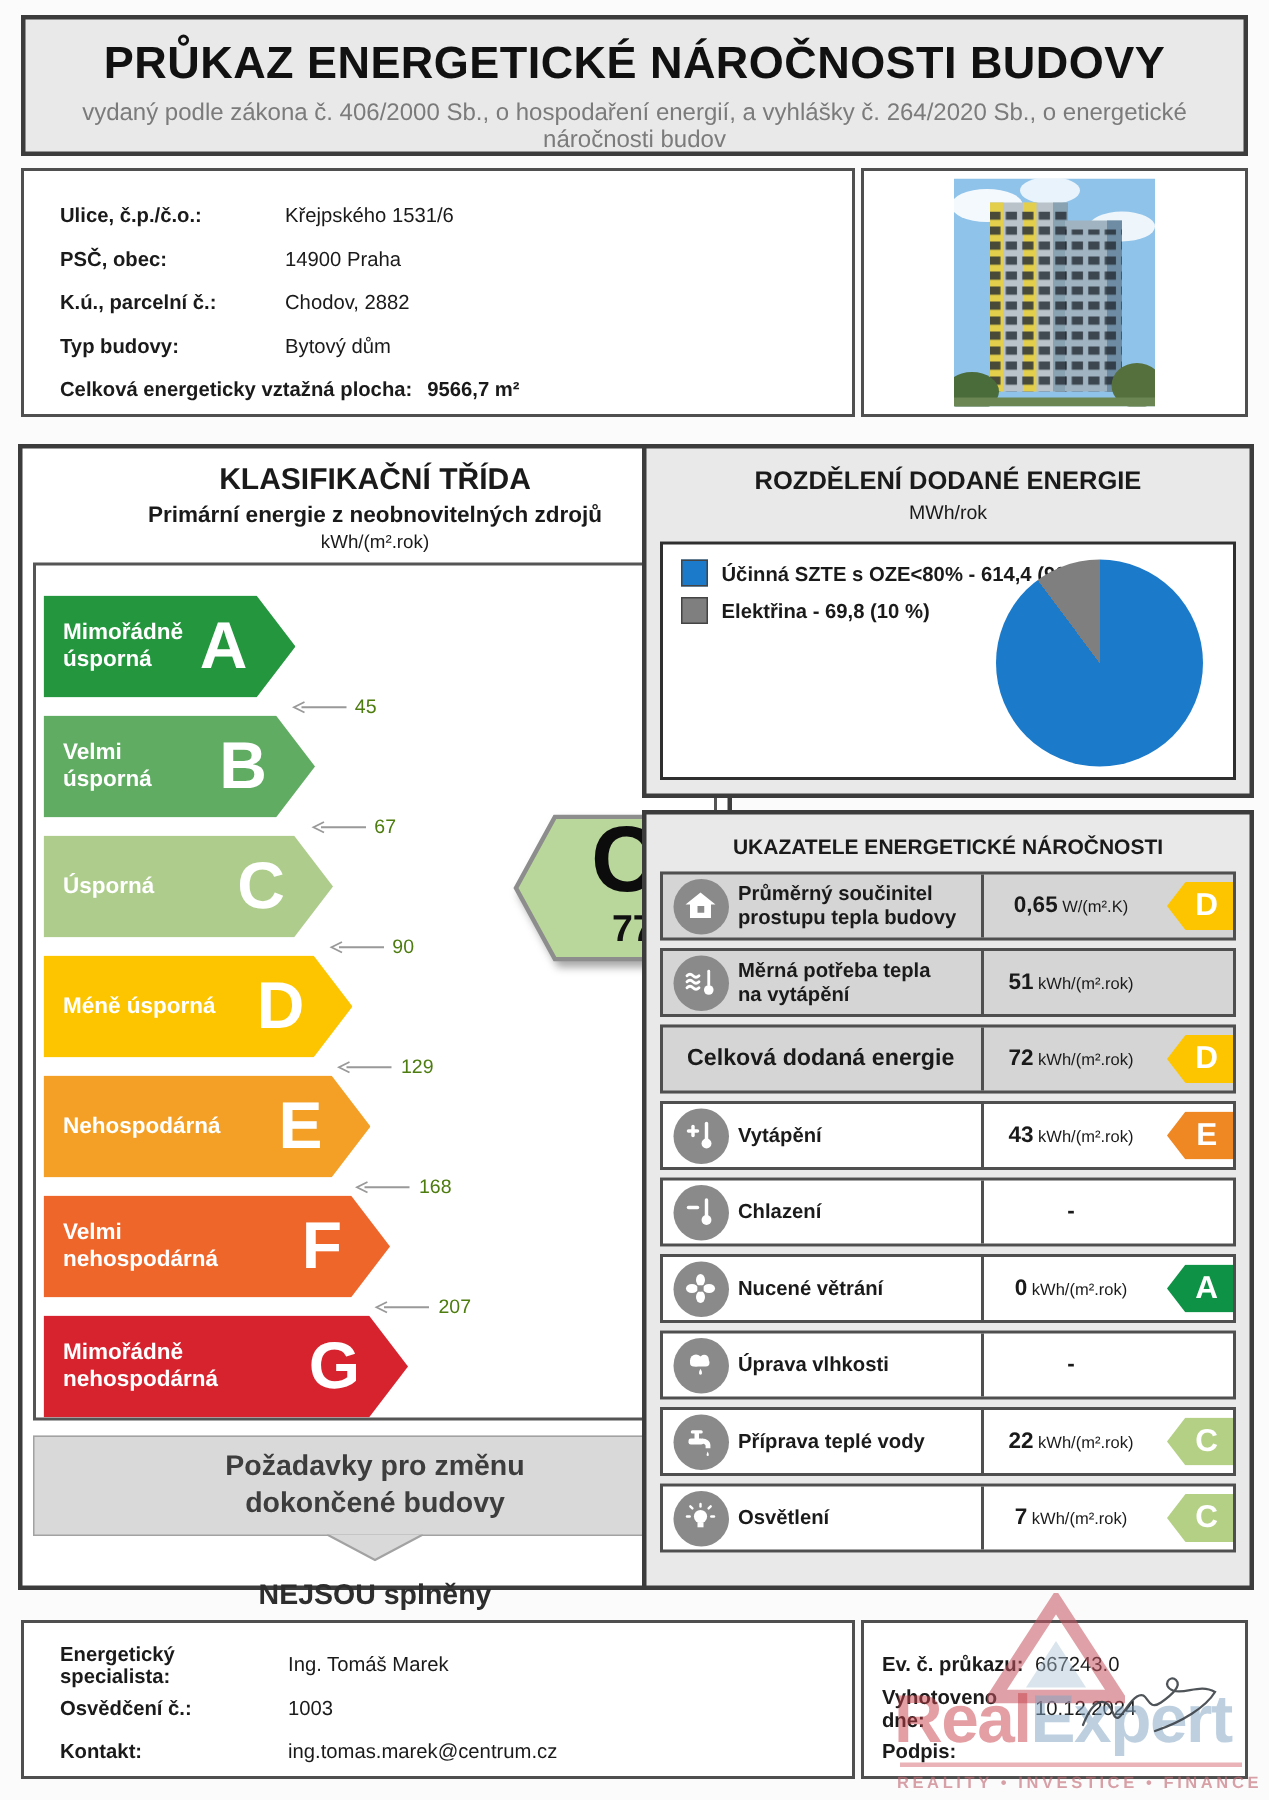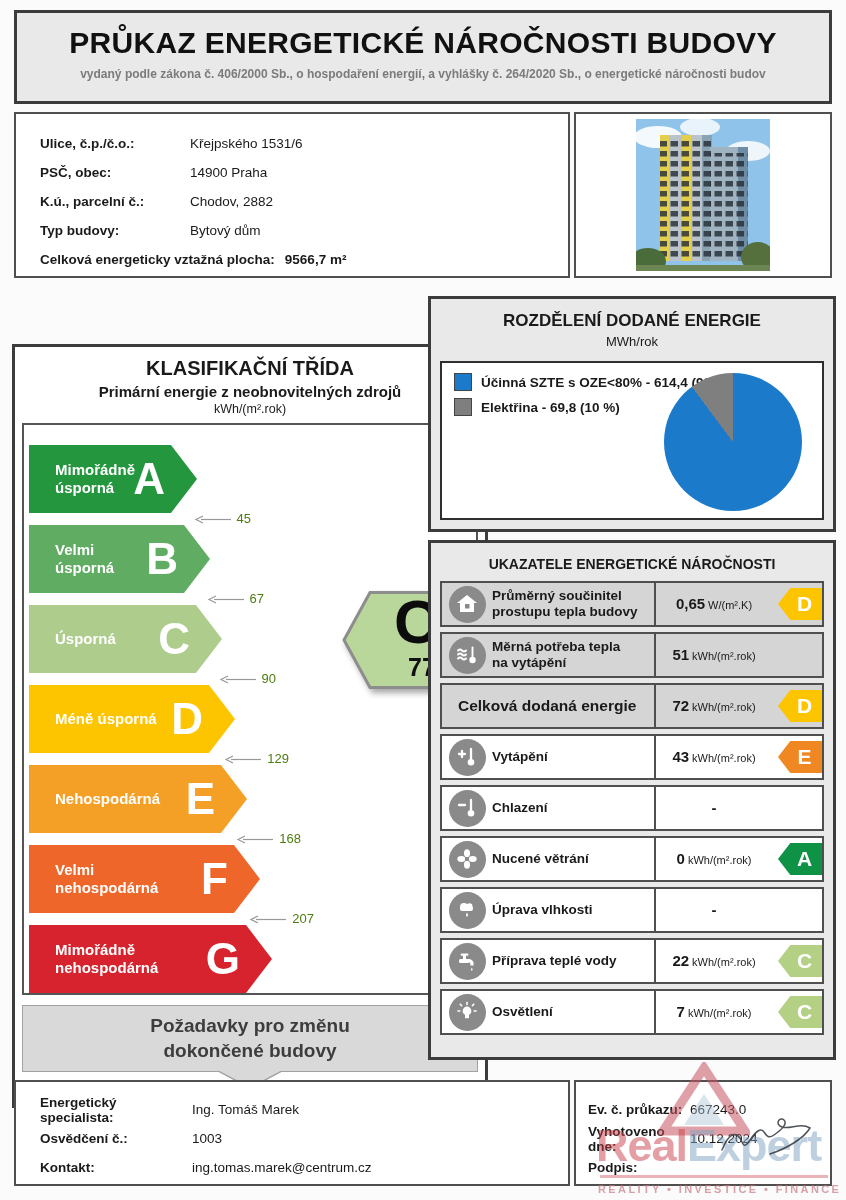--- a/index.html
+++ b/index.html
@@ -2,40 +2,40 @@
 <html lang="cs"><head>
 <meta charset="utf-8">
 <style>
   html,body{margin:0;padding:0;}
   body{width:846px;height:1200px;background:#fbfbfb;font-family:"Liberation Sans",sans-serif;color:#1a1a1a;position:relative;overflow:hidden;}
   .panel{position:absolute;background:#fff;border:2px solid #4f4f4f;box-sizing:border-box;}
 
   
   #header{left:14px;top:10px;width:818px;height:94px;border:3px solid #3c3c3c;background:#e9e9e9;text-align:center;}
   #header h1{margin:13px 0 0;font-size:30px;font-weight:800;letter-spacing:.3px;color:#111;}
-  #header .sub{margin-top:7px;font-size:12px;font-weight:bold;color:#7b7b7b;}
+  #header .sub{margin-top:7px;font-size:16px;font-weight:normal;color:#7b7b7b;}
 
   
   #building{left:14px;top:112px;width:556px;height:166px;padding:15px 0 0 24px;}
   .info-row{display:flex;height:29px;align-items:center;font-size:13.5px;}
   .info-row .lbl{width:150px;font-weight:bold;flex:none;}
   .area-row{display:flex;height:29px;align-items:center;font-size:13.5px;font-weight:bold;gap:10px;}
 
   
   #photo-panel{left:574px;top:112px;width:258px;height:166px;display:flex;align-items:center;justify-content:center;}
 
   
-  #class-panel{left:12px;top:296px;width:476px;height:764px;border:3px solid #3c3c3c;padding:10px 7px 0;text-align:center;margin-top:48px;}
+  #class-panel{left:12px;top:296px;width:476px;height:764px;border:3px solid #3c3c3c;padding:10px 7px 0;text-align:center;}
   #class-panel .t1{font-size:20px;font-weight:800;}
   #class-panel .t2{font-size:15px;font-weight:bold;margin-top:3px;}
   #class-panel .t3{font-size:12.5px;margin-top:2px;}
   #arrows-box{position:relative;border:2px solid #555;margin-top:7px;height:572px;box-sizing:border-box;padding:20px 0 0 5px;text-align:left;}
   .band{display:flex;align-items:center;position:relative;height:68px;
         clip-path:polygon(0 0,calc(100% - 26px) 0,100% 50%,calc(100% - 26px) 100%,0 100%);}
-  .band-label{color:#fff;font-weight:bold;font-size:15px;line-height:1.2;padding-left:26px;white-space:pre-line;}
+  .band-label{color:#fff;font-weight:bold;font-size:15px;line-height:1.2;padding-left:13px;white-space:pre-line;}
   .band-letter{position:absolute;right:32px;top:50%;transform:translateY(-50%);color:#fff;font-weight:800;font-size:44px;line-height:1;}
   .threshold{height:12px;display:flex;align-items:center;justify-content:flex-end;gap:5px;font-size:13px;color:#4d7c0f;line-height:12px;}
   .pointer{position:absolute;top:166px;right:6px;width:128px;height:98px;filter:drop-shadow(3px 4px 3px rgba(0,0,0,.35));}
   .pointer-letter{position:absolute;left:52px;top:0;font-size:62px;font-weight:800;color:#0c0c0c;line-height:1;}
   .pointer-value{position:absolute;left:66px;top:62px;font-size:25px;font-weight:800;color:#111;}
   #req-box{margin-top:10px;background:#d9d9d9;border:1px solid #a2a2a2;font-weight:800;font-size:19px;color:#3d3d3d;padding:8px 0;line-height:1.3;white-space:pre-line;}
   #chevron{display:block;margin:-1px auto 0;}
   #req-status{margin-top:12px;font-weight:800;font-size:19px;color:#2d2d2d;}
 
   

